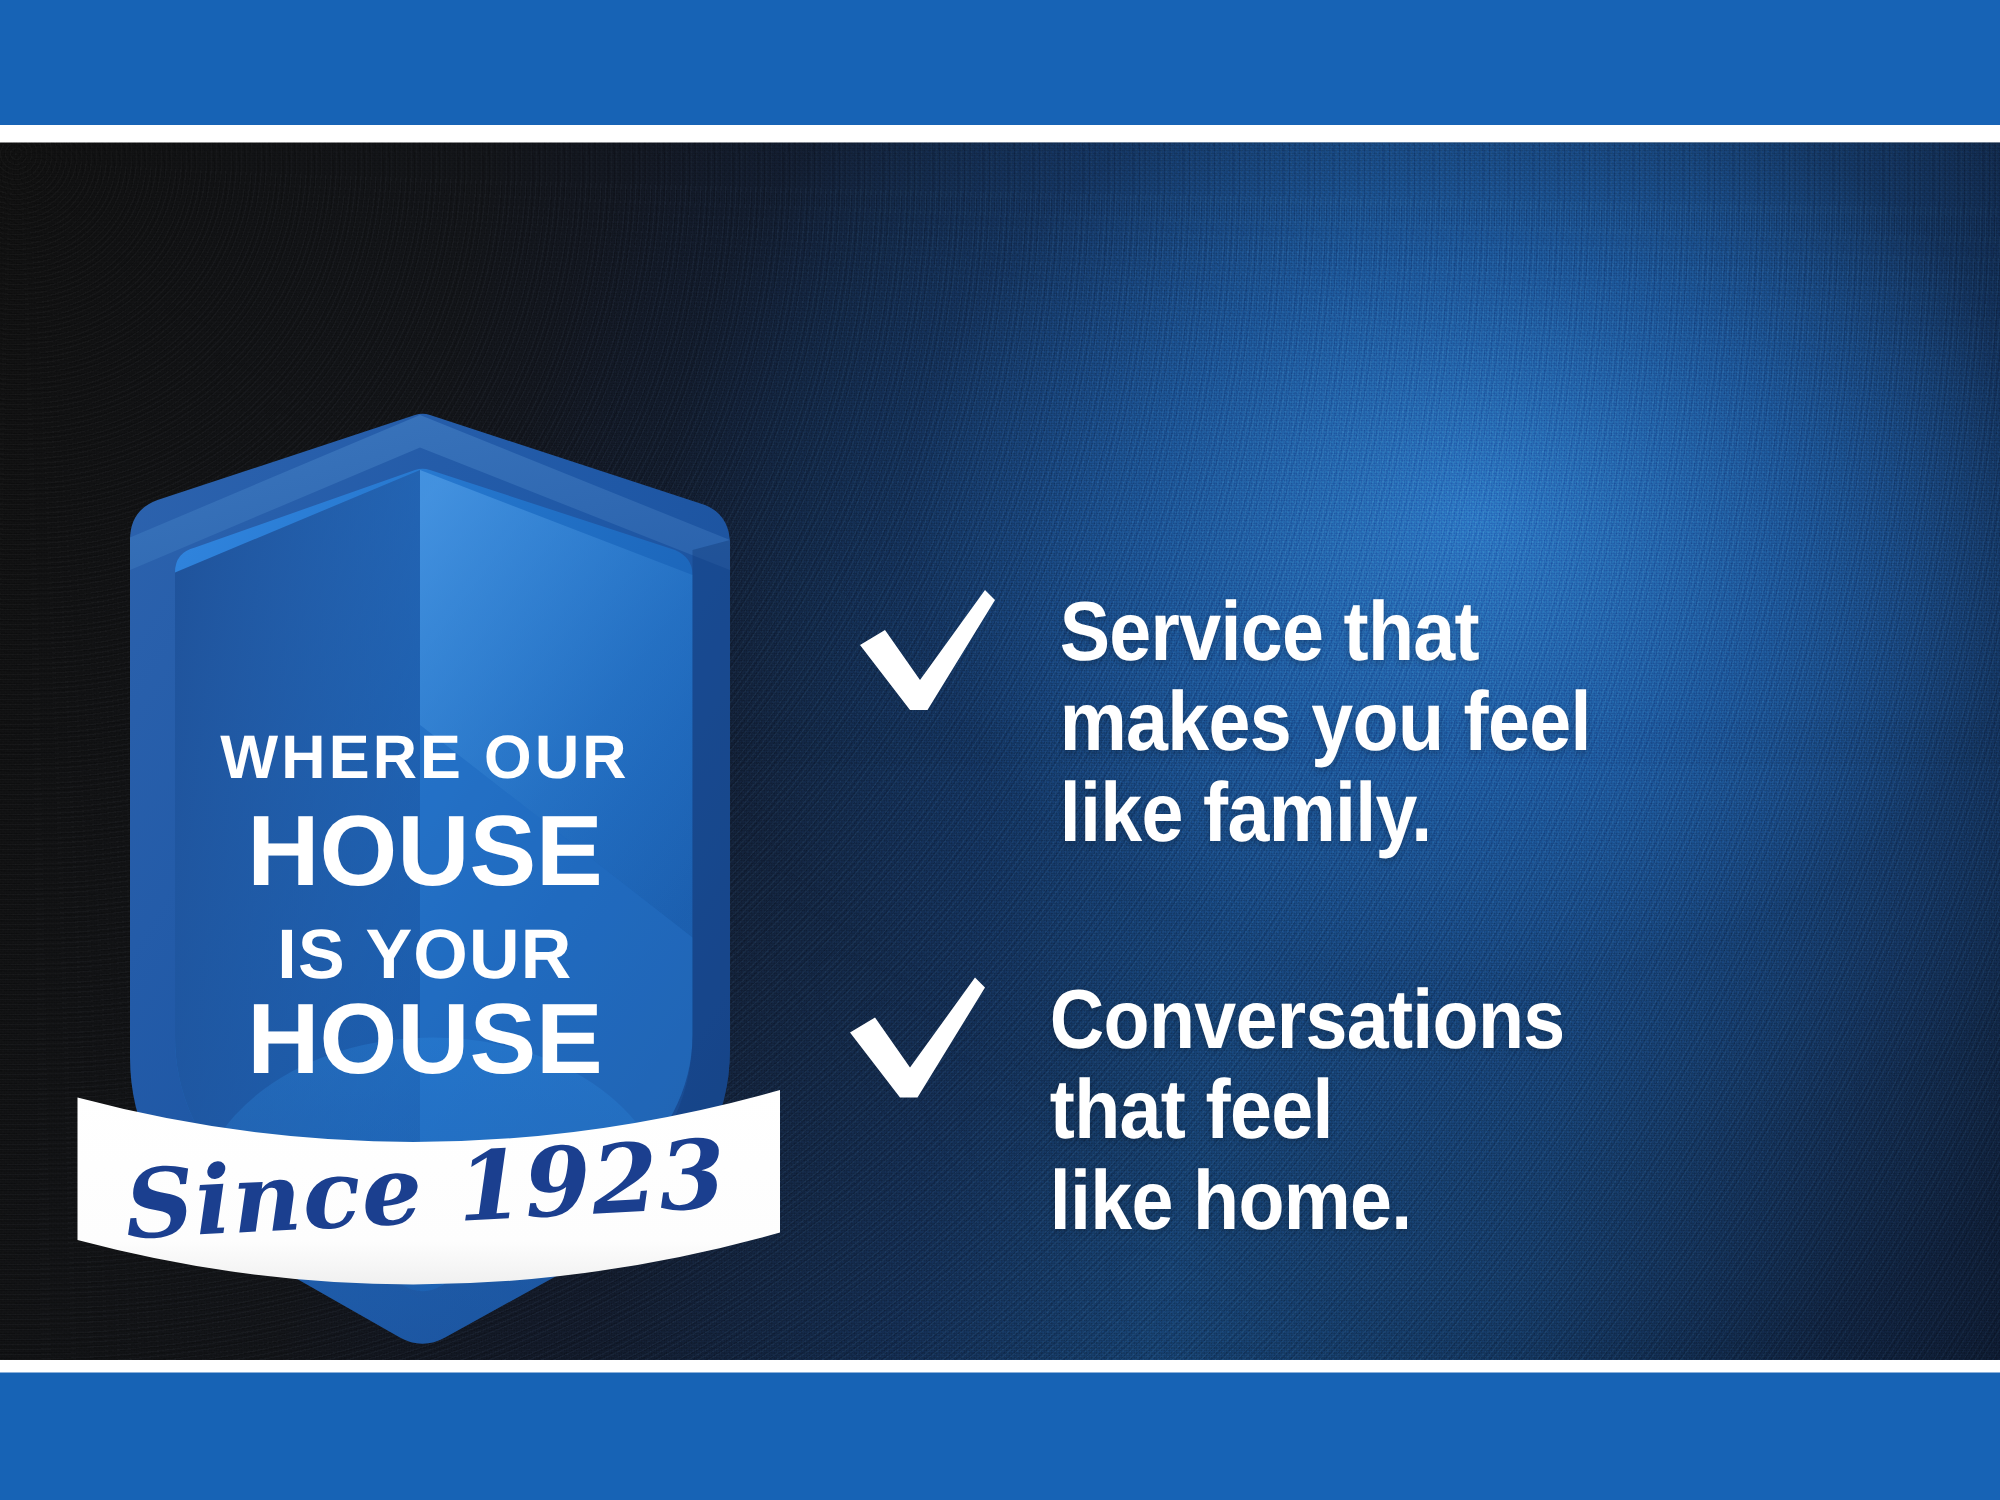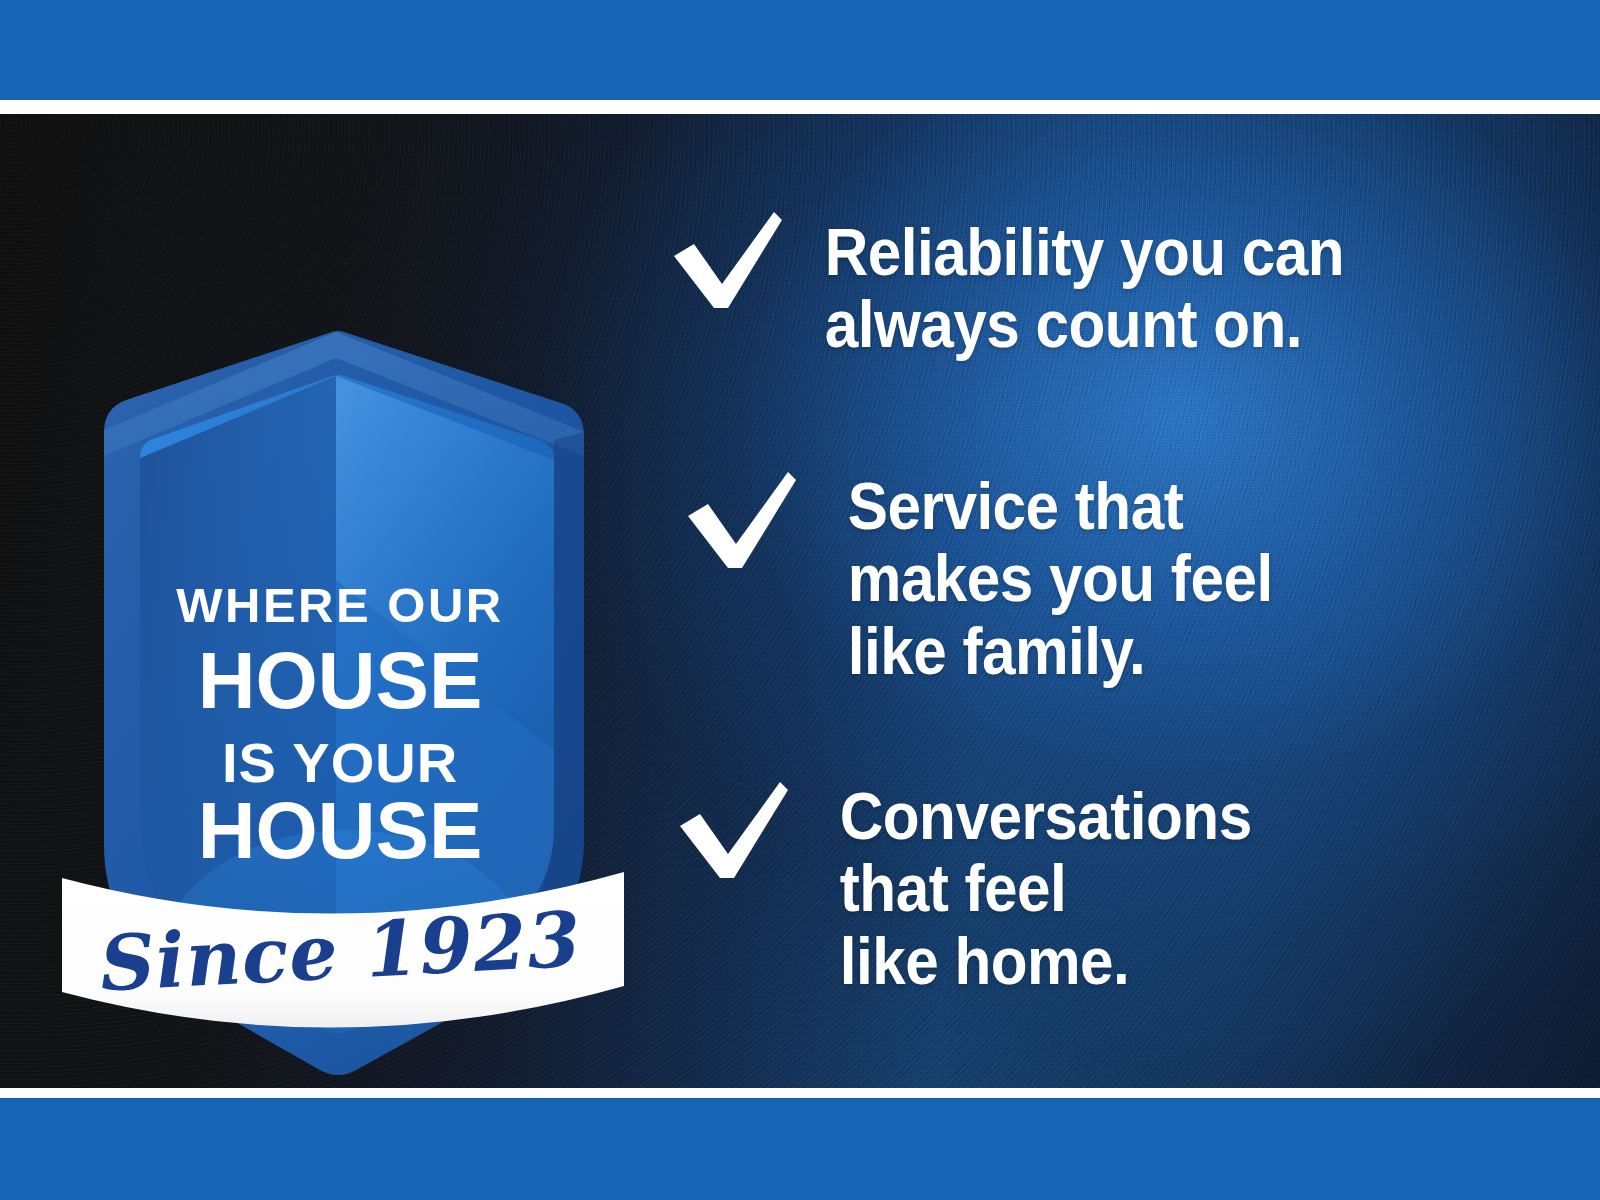--- a/index.html
+++ b/index.html
@@ -248,29 +248,20 @@
 
         <g>
           <path d="M-16 598 Q262 672 546 592 L546 706 Q262 786 -16 712 Z" fill="url(#gRibbon)"></path>
           <text class="ribbon-text" x="264" y="698" transform="rotate(-3 264 698)">Since 1923</text>
         </g>
       </svg>
     </div>
 
     <div id="benefits">
 
-      <div class="benefit b1">
-        <span class="check-icon">
-          <svg viewBox="0 0 116 104" xmlns="http://www.w3.org/2000/svg">
-            <path d="M4 46 L24 34 L52 74 L104 2 L112 10 L58 98 L44 98 Z" fill="#ffffff"></path>
-          </svg>
-        </span>
-        <div class="benefit-text">Reliability you can
-always count on.</div>
-      </div>
 
       <div class="benefit b2">
         <span class="check-icon">
           <svg viewBox="0 0 116 104" xmlns="http://www.w3.org/2000/svg">
             <path d="M4 46 L24 34 L52 74 L104 2 L112 10 L58 98 L44 98 Z" fill="#ffffff"></path>
           </svg>
         </span>
         <div class="benefit-text">Service that
 makes you feel
 like family.</div>

